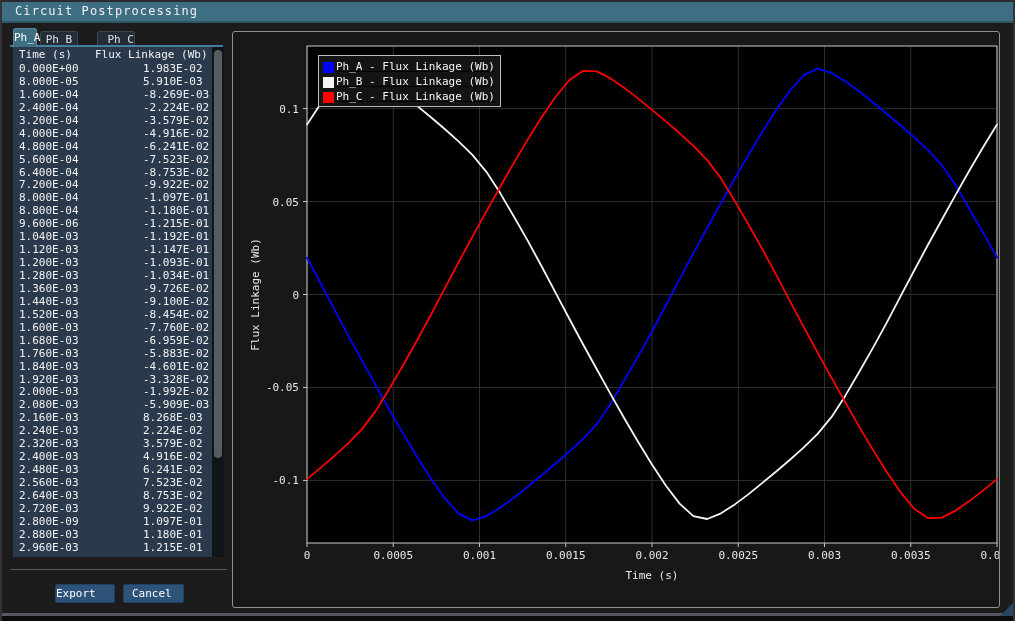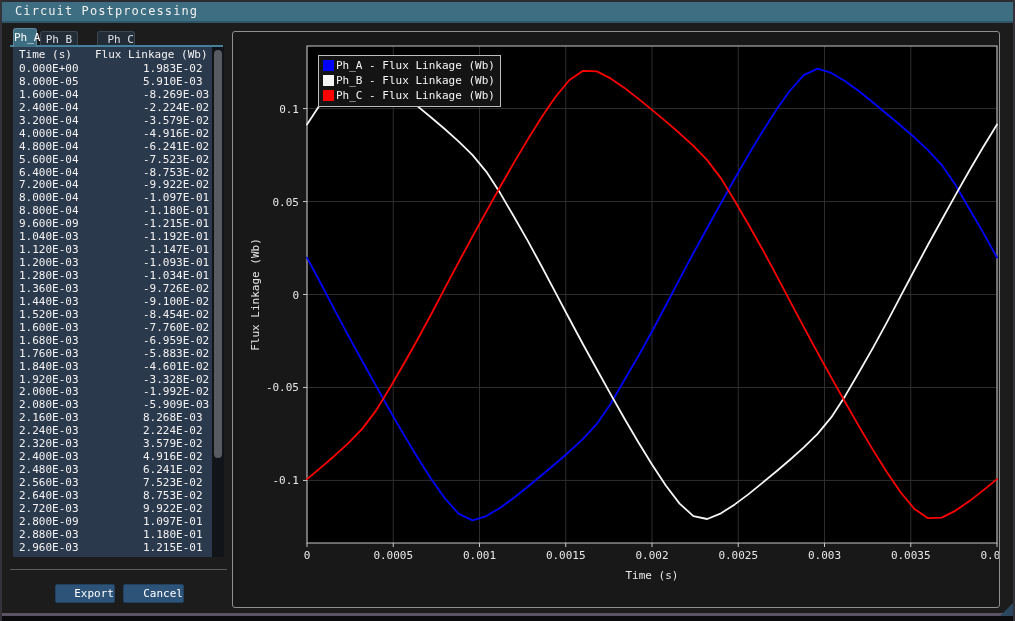--- a/index.html
+++ b/index.html
@@ -28,31 +28,31 @@
   .t-header{height:16px;line-height:16px;display:flex;white-space:nowrap;}
   .t-header .c-time{font-size:11px;}
   .t-row{height:12.95px;line-height:12.95px;display:flex;white-space:nowrap;gap:48px;}
   .c-time{padding-left:6px;width:76px;flex:none;}
   .c-val{width:74px;flex:none;}
   .c-hdr2{flex:none;}
   #scrollbar{position:absolute;left:212px;top:47px;width:12px;height:510px;background:#111419;}
   #scroll-thumb{position:absolute;left:2px;top:3px;width:8px;height:408px;background:#585c62;border-radius:4px;}
   #separator{position:absolute;left:10px;top:569px;width:217px;height:1px;background:#5a5a5a;}
   .btn{position:absolute;top:584px;height:19px;background:#2D5378;color:#fff;font-size:11px;
-    text-align:right;line-height:17px;border:1px solid #20415f;box-sizing:border-box;
+    text-align:left;line-height:17px;border:1px solid #20415f;box-sizing:border-box;
     border-radius:2px;font-family:"DejaVu Sans Mono",monospace;padding:0;cursor:pointer;}
   #btn-export{left:55px;width:60px;}
   #btn-cancel{left:123px;width:61px;padding-left:8px;}
   #chart-panel{position:absolute;left:232px;top:31px;width:768px;height:577px;background:#181818;
     border:1px solid #8f8f8f;border-radius:3px;box-sizing:border-box;overflow:hidden;}
   #chart-svg{position:absolute;left:0;top:0;}
   #chart-svg text{font-family:"DejaVu Sans Mono",monospace;font-size:11px;fill:#e8e8e8;}
   #legend{position:absolute;left:85px;top:23px;background:#141414;border:1px solid #bdbdbd;
     padding:2px 5px 3px 4px;z-index:3;}
-  .legend-entry{display:flex;align-items:center;height:15px;}
+  .legend-entry{display:flex;align-items:flex-end;height:15px;text-decoration:underline;}
   .legend-swatch{width:11px;height:11px;margin-right:2px;flex:none;}
   .legend-label{font-size:11px;color:#F5F5F5;white-space:pre;}
   #resize-grip{position:absolute;right:2px;top:603px;width:0;height:0;
     border-left:13px solid transparent;border-bottom:13px solid #2B4760;}
 </style>
 </head>
 <body>
 
 <div id="window">
   <div id="edge-top" class="edge"></div>
@@ -113,21 +113,21 @@
         </div>
         <div class="t-row">
           <span class="c-time">8.000E-04</span>
           <span class="c-val">-1.097E-01</span>
         </div>
         <div class="t-row">
           <span class="c-time">8.800E-04</span>
           <span class="c-val">-1.180E-01</span>
         </div>
         <div class="t-row">
-          <span class="c-time">9.600E-09</span>
+          <span class="c-time">9.600E-06</span>
           <span class="c-val">-1.215E-01</span>
         </div>
         <div class="t-row">
           <span class="c-time">1.040E-03</span>
           <span class="c-val">-1.192E-01</span>
         </div>
         <div class="t-row">
           <span class="c-time">1.120E-03</span>
           <span class="c-val">-1.147E-01</span>
         </div>

